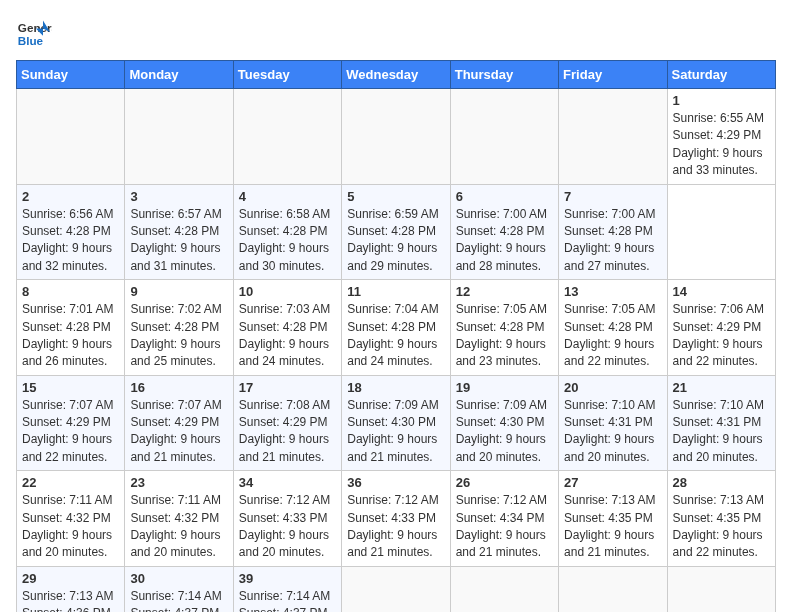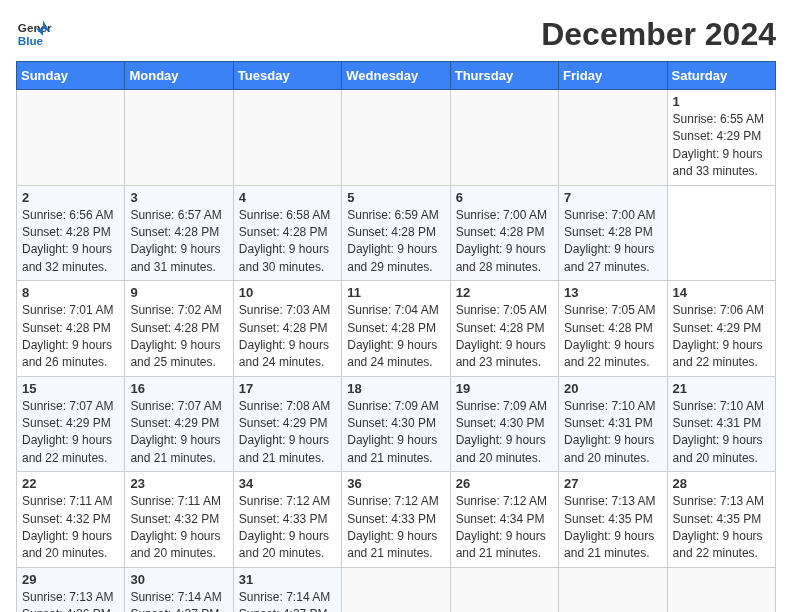--- a/index.html
+++ b/index.html
@@ -84,21 +84,20 @@
 
 <div class="header-area">
   <div class="logo">
     <svg class="logo-icon" viewBox="0 0 40 40">
       <text x="2" y="18" font-size="13" font-weight="bold" fill="#333" font-family="Arial">General</text>
       <text x="2" y="32" font-size="13" font-weight="bold" fill="#1a6fc4" font-family="Arial">Blue</text>
       <polygon points="30,5 38,18 30,14 30,22 22,14 30,14" fill="#1a6fc4"></polygon>
     </svg>
   </div>
   <div class="title-area">
-    <div class="main-title">December 2024</div>
   </div>
 </div>
 
 <table class="calendar">
   <thead>
     <tr>
     <th>Sunday</th>
         <th>Monday</th>
         <th>Tuesday</th>
         <th>Wednesday</th>
@@ -239,21 +238,21 @@
       <tr>
         <td>
           <span class="day-number">29</span>
           <div class="day-info">Sunrise: 7:13 AM<br>Sunset: 4:36 PM<br>Daylight: 9 hours and 22 minutes.</div>
         </td>
         <td>
           <span class="day-number">30</span>
           <div class="day-info">Sunrise: 7:14 AM<br>Sunset: 4:37 PM<br>Daylight: 9 hours and 23 minutes.</div>
         </td>
         <td>
-          <span class="day-number">31</span>
+          <span class="day-number">39</span>
           <div class="day-info">Sunrise: 7:14 AM<br>Sunset: 4:37 PM<br>Daylight: 9 hours and 23 minutes.</div>
         </td>
         <td class="empty-cell"></td>
         <td class="empty-cell"></td>
         <td class="empty-cell"></td>
         <td class="empty-cell"></td>
       </tr>
     </tbody>
 </table>
 

